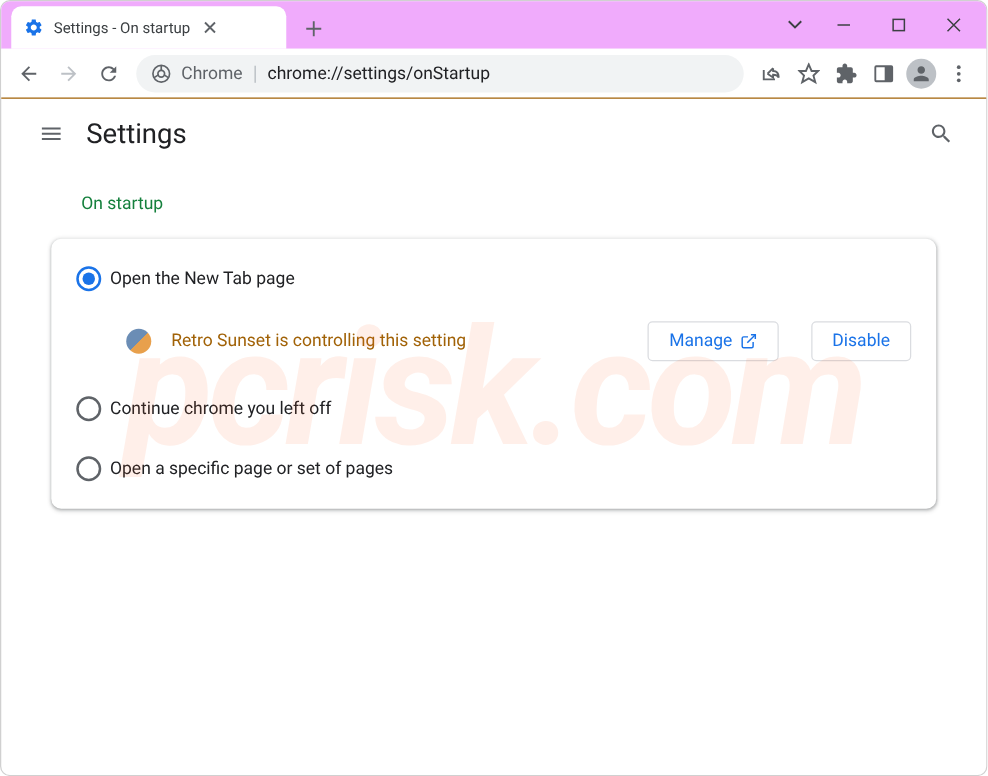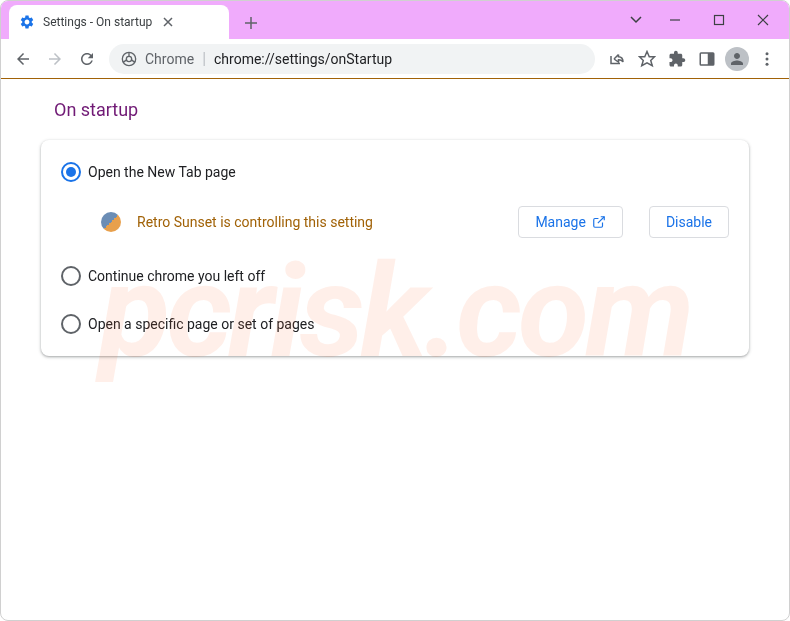--- a/index.html
+++ b/index.html
@@ -28,21 +28,21 @@
     .addr-url { color: #202124; font-size: 14px; }
     .tb-right { display: flex; gap: 2px; align-items: center; }
     .avatar { width: 24px; height: 24px; background: #bdc1c6; border-radius: 50%; display: flex; align-items: center; justify-content: center; }
     
     .settings-header { height: 56px; display: flex; align-items: center; padding: 0 16px; }
     .menu-icon { width: 48px; height: 48px; display: flex; align-items: center; justify-content: center; cursor: pointer; color: #5f6368; }
     .settings-title { font-size: 22px; color: #202124; margin-left: 4px; }
     .search-icon-btn { margin-left: auto; width: 40px; height: 40px; display: flex; align-items: center; justify-content: center; cursor: pointer; color: #5f6368; }
     
     .content { padding: 20px 40px; }
-    .section-title { font-size: 18px; color: #701a75; margin-bottom: 20px; margin-left: 13px; }
+    .section-title { font-size: 14px; color: #15803d; margin-bottom: 20px; margin-left: 24px; }
     
     .card { background: #fff; border-radius: 8px; box-shadow: 0 1px 2px rgba(60,64,67,0.3), 0 1px 3px 1px rgba(60,64,67,0.15); padding: 8px 0; }
     .radio-row { display: flex; align-items: center; padding: 14px 20px; gap: 7px; cursor: pointer; }
     .radio { width: 20px; height: 20px; border: 2px solid #5f6368; border-radius: 50%; display: flex; align-items: center; justify-content: center; flex-shrink: 0; }
     .radio.selected { border-color: #1a73e8; }
     .radio.selected::after { content: ''; width: 10px; height: 10px; background: #1a73e8; border-radius: 50%; }
     .radio-label { font-size: 14px; color: #202124; }
     
     .extension-notice { display: flex; align-items: center; padding: 10px 20px 14px 60px; gap: 16px; }
     .ext-icon { width: 20px; height: 20px; background: linear-gradient(135deg, #6b8db5 50%, #e8a04c 50%); border-radius: 50%; flex-shrink: 0; }
@@ -160,20 +160,33 @@
       <div class="tb-btn">
         <svg width="18" height="18" viewBox="0 0 24 24" fill="currentColor">
             <circle cx="12" cy="5" r="2"></circle>
             <circle cx="12" cy="12" r="2"></circle>
             <circle cx="12" cy="19" r="2"></circle>
           </svg>
       </div>
     </div>
   </div>
 
+  <div class="settings-header">
+    <div class="menu-icon">
+      <svg width="20" height="20" viewBox="0 0 24 24" fill="currentColor">
+          <path d="M3 18h18v-2H3v2zm0-5h18v-2H3v2zm0-7v2h18V6H3z"></path>
+        </svg>
+    </div>
+    <div class="settings-title">Settings</div>
+    <div class="search-icon-btn">
+      <svg width="20" height="20" viewBox="0 0 24 24" fill="currentColor">
+          <path d="M15.5 14h-.79l-.28-.27C15.41 12.59 16 11.11 16 9.5 16 5.91 13.09 3 9.5 3S3 5.91 3 9.5 5.91 16 9.5 16c1.61 0 3.09-.59 4.23-1.57l.27.28v.79l5 4.99L20.49 19l-4.99-5zm-6 0C7.01 14 5 11.99 5 9.5S7.01 5 9.5 5 14 7.01 14 9.5 11.99 14 9.5 14z"></path>
+        </svg>
+    </div>
+  </div>
 
   <div class="content">
     <div class="section-title">On startup</div>
 
     <div class="card">
       <div class="radio-row">
         <div class="radio selected"></div>
         <div class="radio-label">Open the New Tab page</div>
       </div>
 

